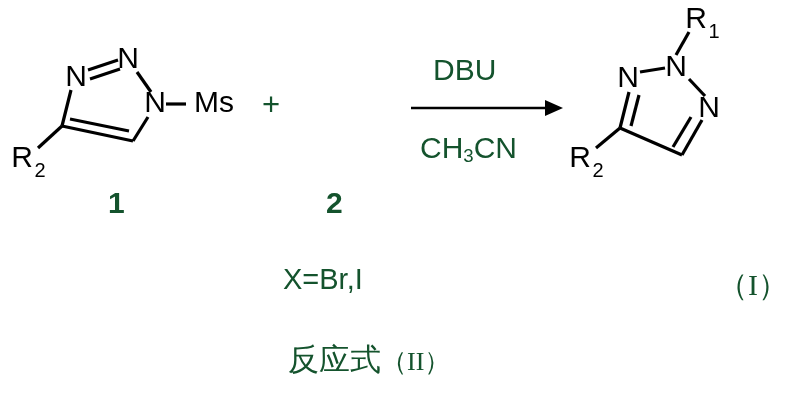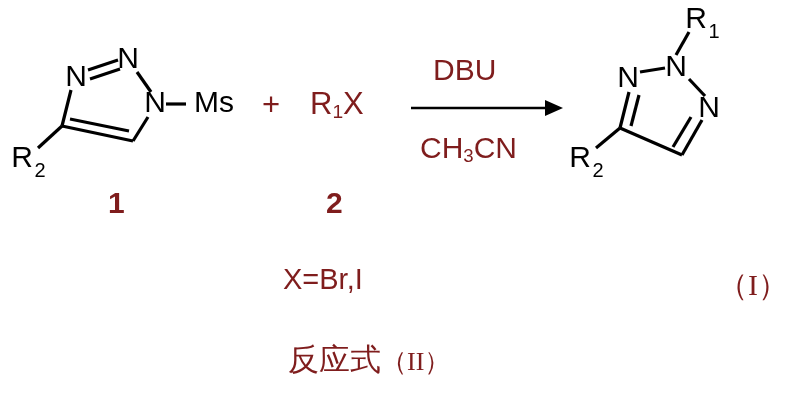--- a/index.html
+++ b/index.html
@@ -48,21 +48,21 @@
     stroke-width: 2.6;
     fill: none;
   }
   .arrow-head {
     fill: #000000;
     stroke: none;
   }
   .txt {
     position: absolute;
     font-family: "Liberation Sans", sans-serif;
-    color: #7f1d1d;
+    color: #14532d;
     white-space: nowrap;
     line-height: 1;
   }
   .plus-sign {
     font-size: 31px;
   }
   .reagent-formula {
     font-size: 31px;
   }
   .reagent-formula sub {
@@ -162,23 +162,20 @@
       <text class="atom" x="696" y="20">R</text>
       <text class="atom-sub" x="714" y="33">1</text>
 
       <text class="atom" x="580" y="159">R</text>
       <text class="atom-sub" x="598" y="172">2</text>
     </g>
   </svg>
 
   <div class="txt plus-sign" style="left:262px; top:89px;">+</div>
 
-  <div class="txt reagent-formula" style="left:310px; top:88px;">
-    <span>R</span><sub>1</sub><span>X</span>
-  </div>
 
   <div class="txt cond-text" style="left:433px; top:55px;">DBU</div>
 
   <div class="txt cond-text" style="left:420px; top:133px;text-align:right;">
     <span>CH</span><sub>3</sub><span>CN</span>
   </div>
 
   <div class="txt compound-num" style="left:108px; top:188px;">1</div>
 
   <div class="txt compound-num" style="left:326px; top:188px;">2</div>

